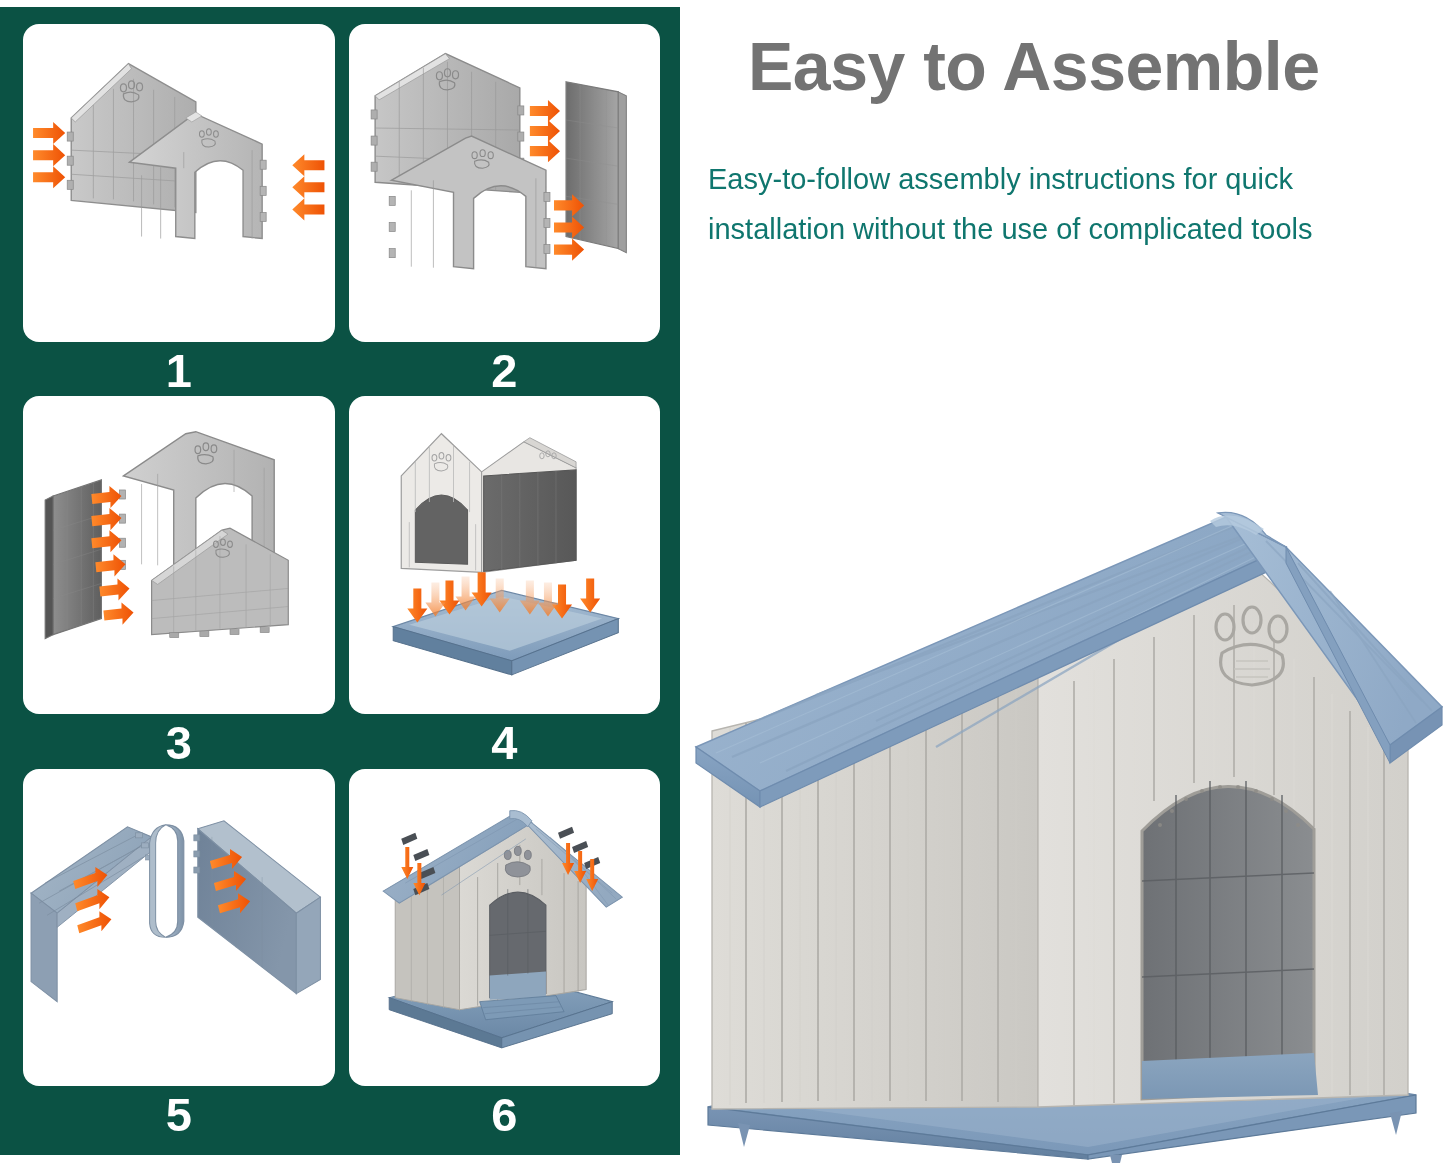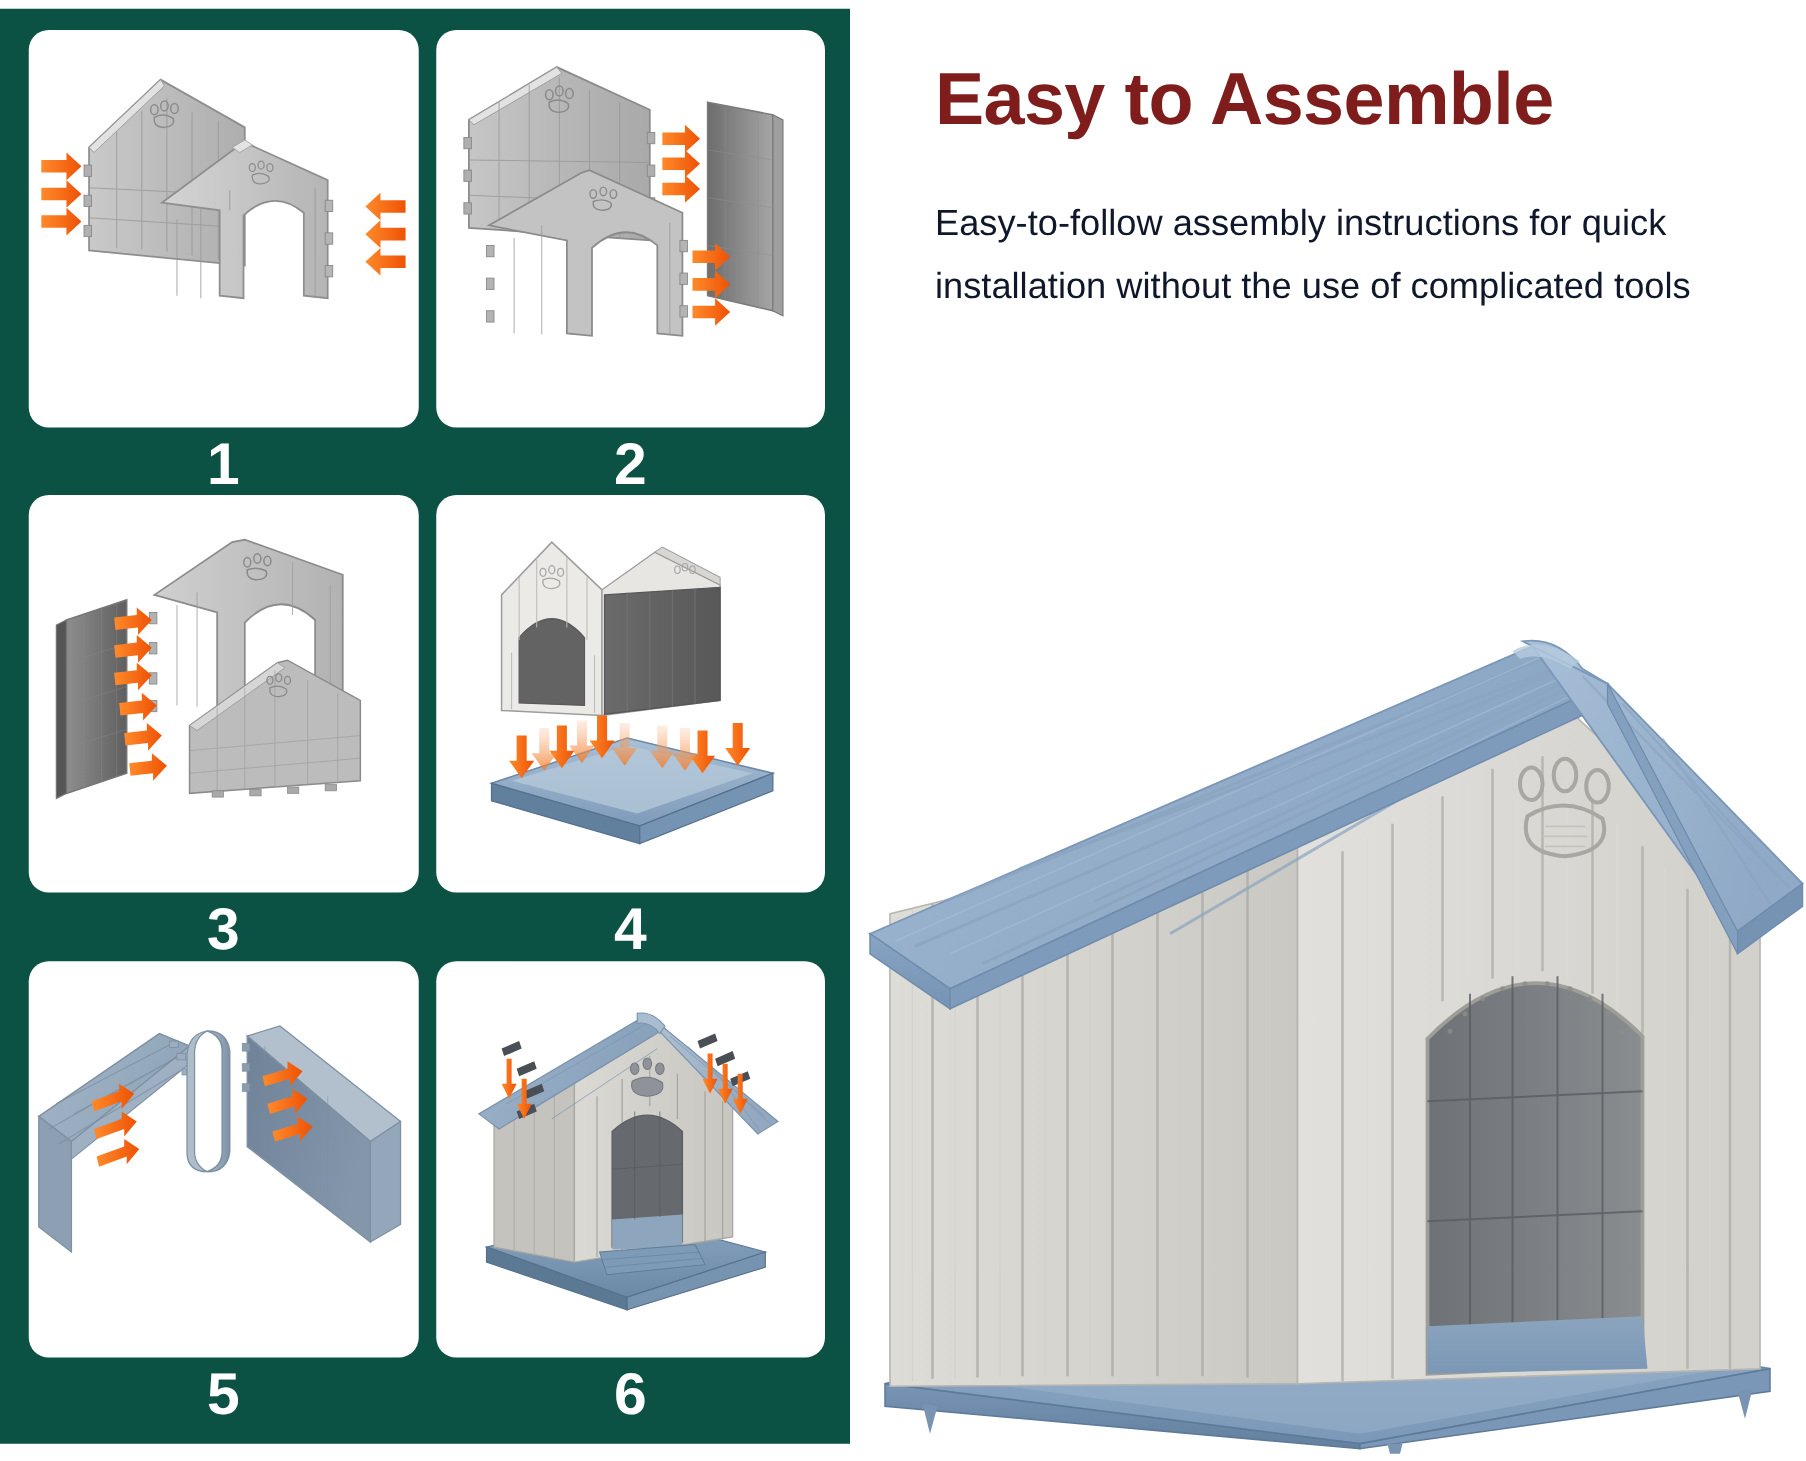--- a/index.html
+++ b/index.html
@@ -52,32 +52,31 @@
     padding-top:4px;
     letter-spacing:0px;
     font-family:"Liberation Sans", sans-serif;
   }
 
   
   #headline{
     position:absolute;
     left:748px; top:28px;
     width:660px;
-    color:#7f1d1d;
-    font-size:59px;
+    color:#737373;
+    font-size:68px;
     font-weight:bold;
     line-height:1.12;
     letter-spacing:-0.5px;
-    margin-top:18px;
   }
   #subtext{
     position:absolute;
-    left:748px; top:155px;
+    left:708px; top:155px;
     width:665px;
-    color:#0f172a;
+    color:#0f766e;
     font-size:29px;
     font-weight:normal;
     line-height:1.72;
   }
 
   
   #product-photo{
     position:absolute;
     left:690px; top:495px;
     width:755px; height:668px;

